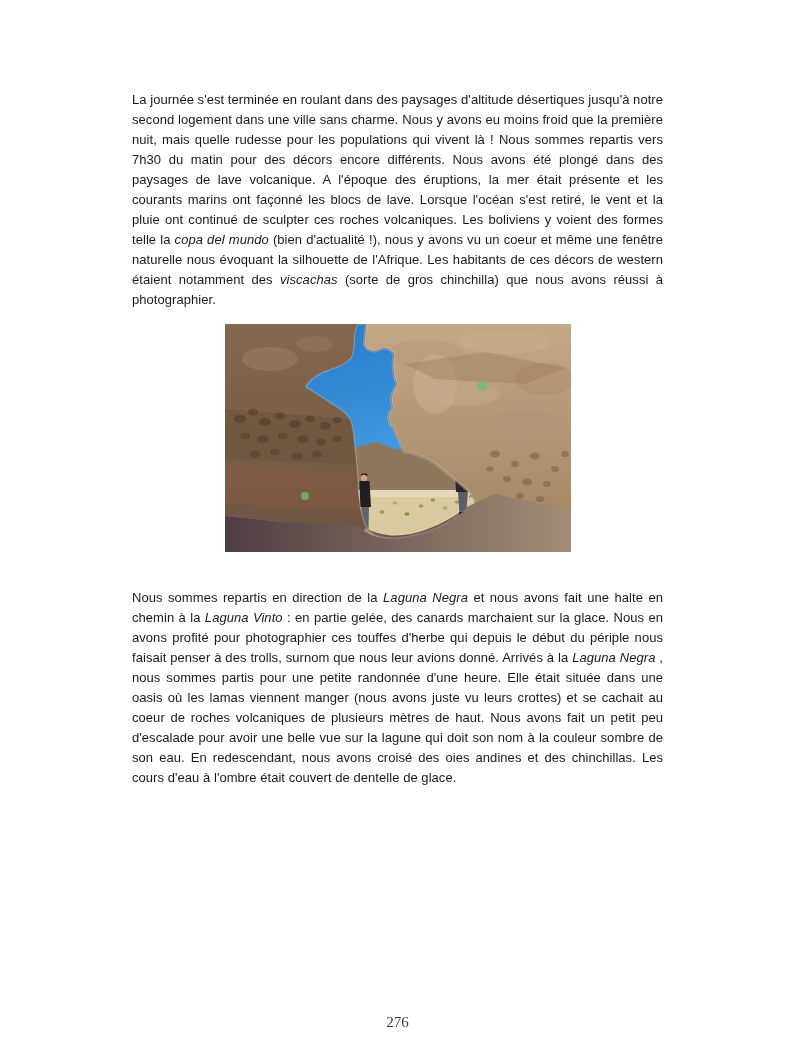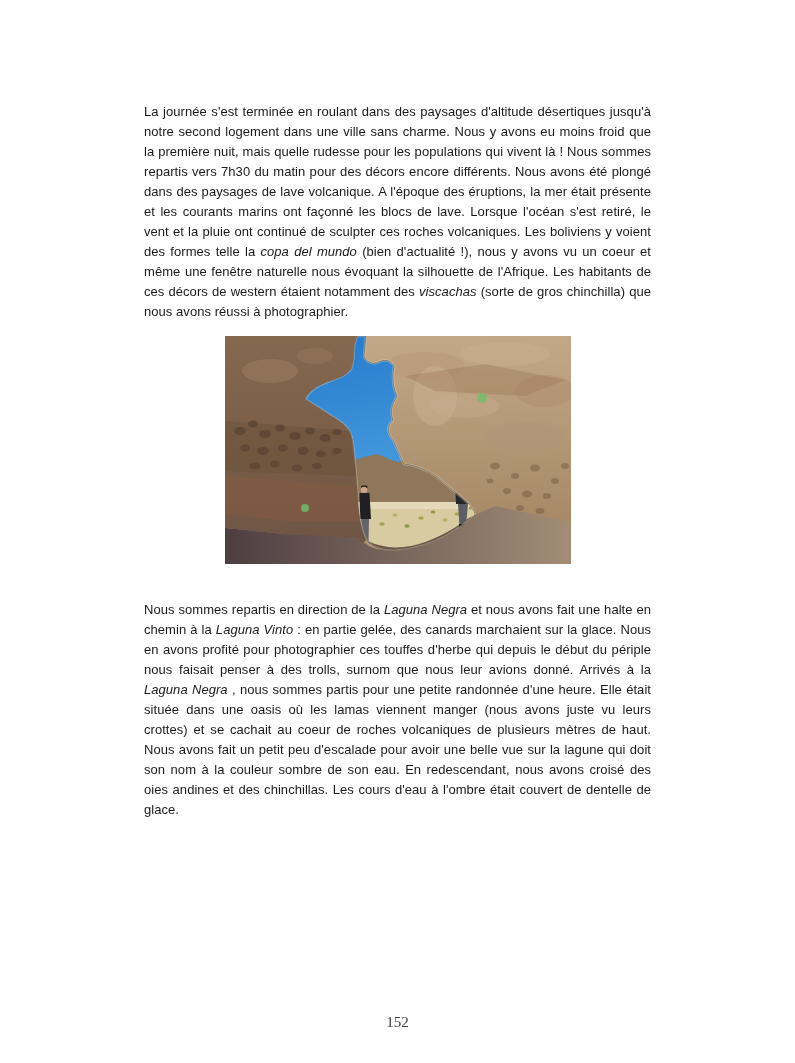--- a/index.html
+++ b/index.html
@@ -9,21 +9,21 @@
     position: relative;
     overflow: hidden;
     font-family: "Liberation Sans", sans-serif;
   }
   .content {
     position: absolute;
     left: 132px; top: 90px;
     width: 531px;
   }
   p.body-text {
-    margin: 12px;
+    margin: 0;
     font-size: 13px;
     line-height: 20px;
     color: #1a1a1a;
     text-align: justify;
     letter-spacing: 0.05px;
   }
   p.body-text span.it { font-style: italic; }
   figure.photo {
     margin: 14px auto 36px auto;
     width: 346px; height: 228px;
@@ -173,13 +173,13 @@
       </g>
 
       <path d="M0,192 L60,198 L133,202 C141,210 152,215 170,215 C188,213 207,208 221,200 C236,191 245,185 250,179 L270,170 L346,186 L346,228 L0,228 Z" fill="url(#shadowGrad)"></path>
     </svg>
   </figure>
 
   <p class="body-text"><span>Nous sommes repartis en direction de la </span><span class="it">Laguna Negra</span><span> et nous avons fait une halte en chemin à la </span><span class="it">Laguna Vinto</span><span> : en partie gelée, des canards marchaient sur la glace. Nous en avons profité pour photographier ces touffes d'herbe qui depuis le début du périple nous faisait penser à des trolls, surnom que nous leur avions donné. Arrivés à la </span><span class="it">Laguna Negra</span><span> , nous sommes partis pour une petite randonnée d'une heure. Elle était située dans une oasis où les lamas viennent manger (nous avons juste vu leurs crottes) et se cachait au coeur de roches volcaniques de plusieurs mètres de haut. Nous avons fait un petit peu d'escalade pour avoir une belle vue sur la lagune qui doit son nom à la couleur sombre de son eau. En redescendant, nous avons croisé des oies andines et des chinchillas. Les cours d'eau à l'ombre était couvert de dentelle de glace.</span></p>
 
 </div>
 
-<div class="page-number">152</div>
+<div class="page-number">276</div>
 
 </body></html>

